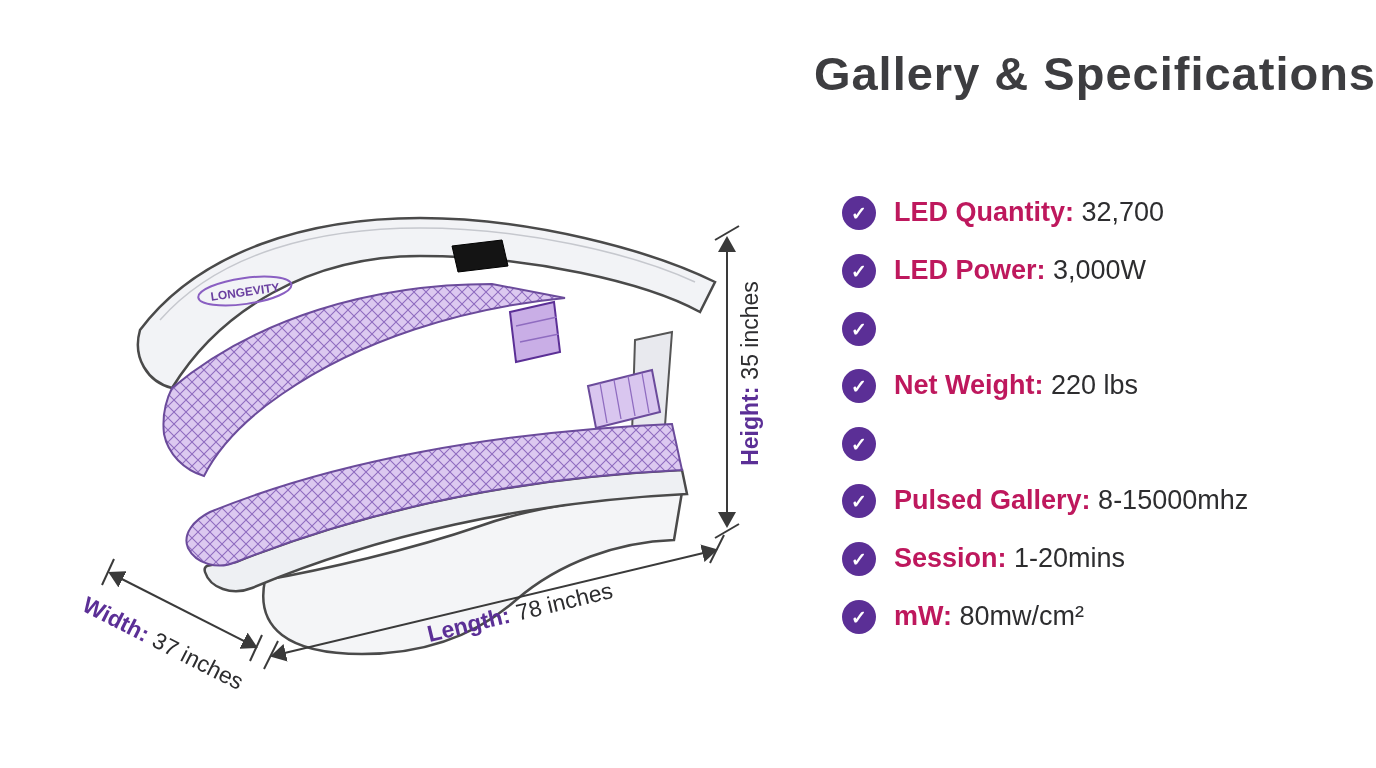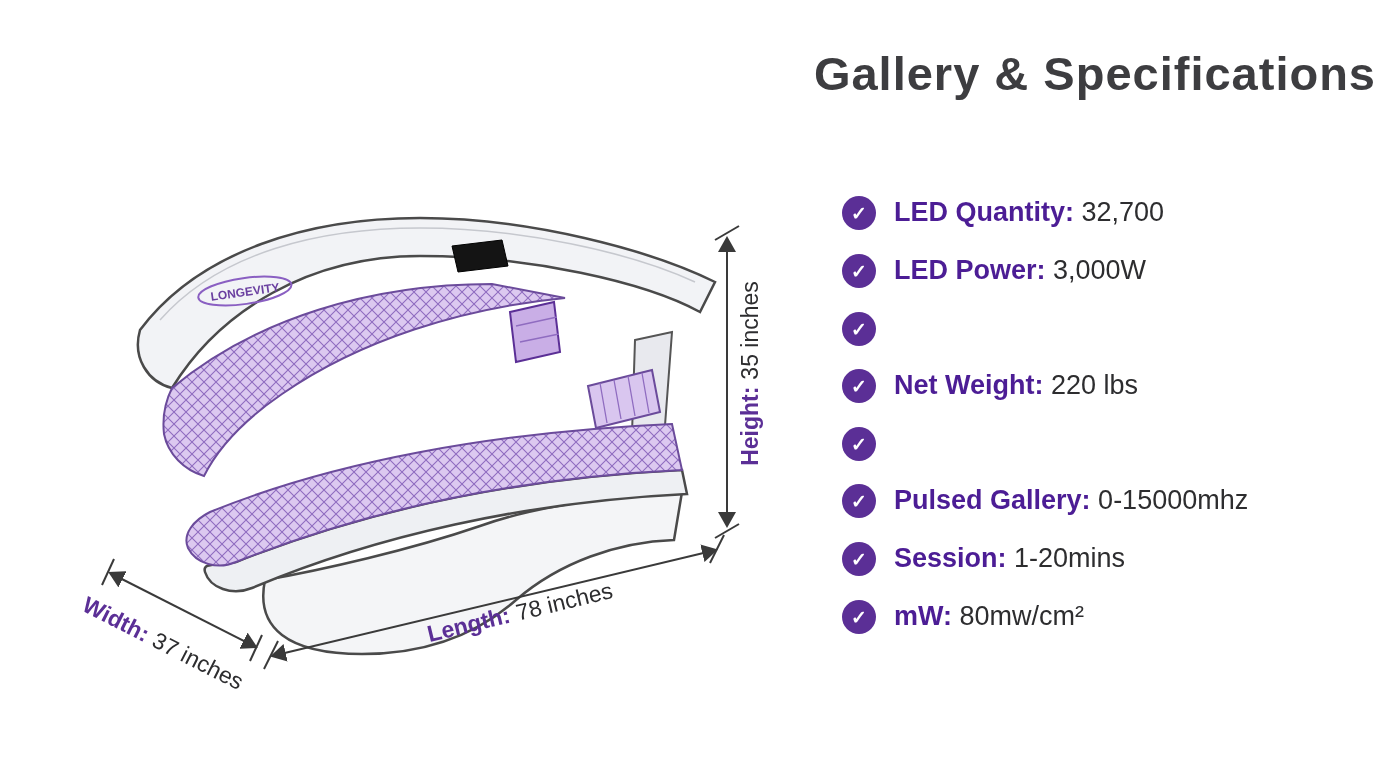--- a/index.html
+++ b/index.html
@@ -19,21 +19,21 @@
   }
   .spec-item { display:flex; align-items:flex-start; margin-bottom:21px; }
   .check {
     flex:0 0 34px; width:34px; height:34px; border-radius:50%;
     background:var(--purple,#5b2f96); color:#ffffff;
     display:flex; align-items:center; justify-content:center;
     font-size:19px; font-weight:bold; margin-right:18px; margin-top:2px;
     line-height:1;
   }
   .spec-text { margin:0; font-size:27px; line-height:37px; color:var(--text,#2d2d2f); }
-  .spec-label { font-weight:800; color:#4c1d95; }
+  .spec-label { font-weight:800; color:#be185d; }
   
   .illustration { position:absolute; left:60px; top:190px; width:720px; height:520px; }
   .illustration svg { display:block; }
   
   .dim { position:absolute; white-space:nowrap; font-size:23px; color:var(--text,#2d2d2f); text-align:center; }
   .dim-key { color:var(--purple,#5b2f96); font-weight:800; margin-right:7px; }
   .dim-height { left:648px; top:360px; width:204px; transform:rotate(-90deg); }
   .dim-length { left:398px; top:599px; width:244px; transform:rotate(-13.5deg); }
   .dim-width  { left:56px;  top:630px; width:214px; transform:rotate(27deg); }
 </style>
@@ -143,21 +143,21 @@
         <span class="spec-value">220 lbs</span>
       </p>
     </li>
     <li class="spec-item">
       <span class="check">✓</span>
     </li>
     <li class="spec-item">
       <span class="check">✓</span>
       <p class="spec-text">
         <span class="spec-label">Pulsed Gallery:</span>
-        <span class="spec-value">0-15000mhz</span>
+        <span class="spec-value">8-15000mhz</span>
       </p>
     </li>
     <li class="spec-item">
       <span class="check">✓</span>
       <p class="spec-text">
         <span class="spec-label">Session:</span>
         <span class="spec-value">1-20mins</span>
       </p>
     </li>
     <li class="spec-item">

